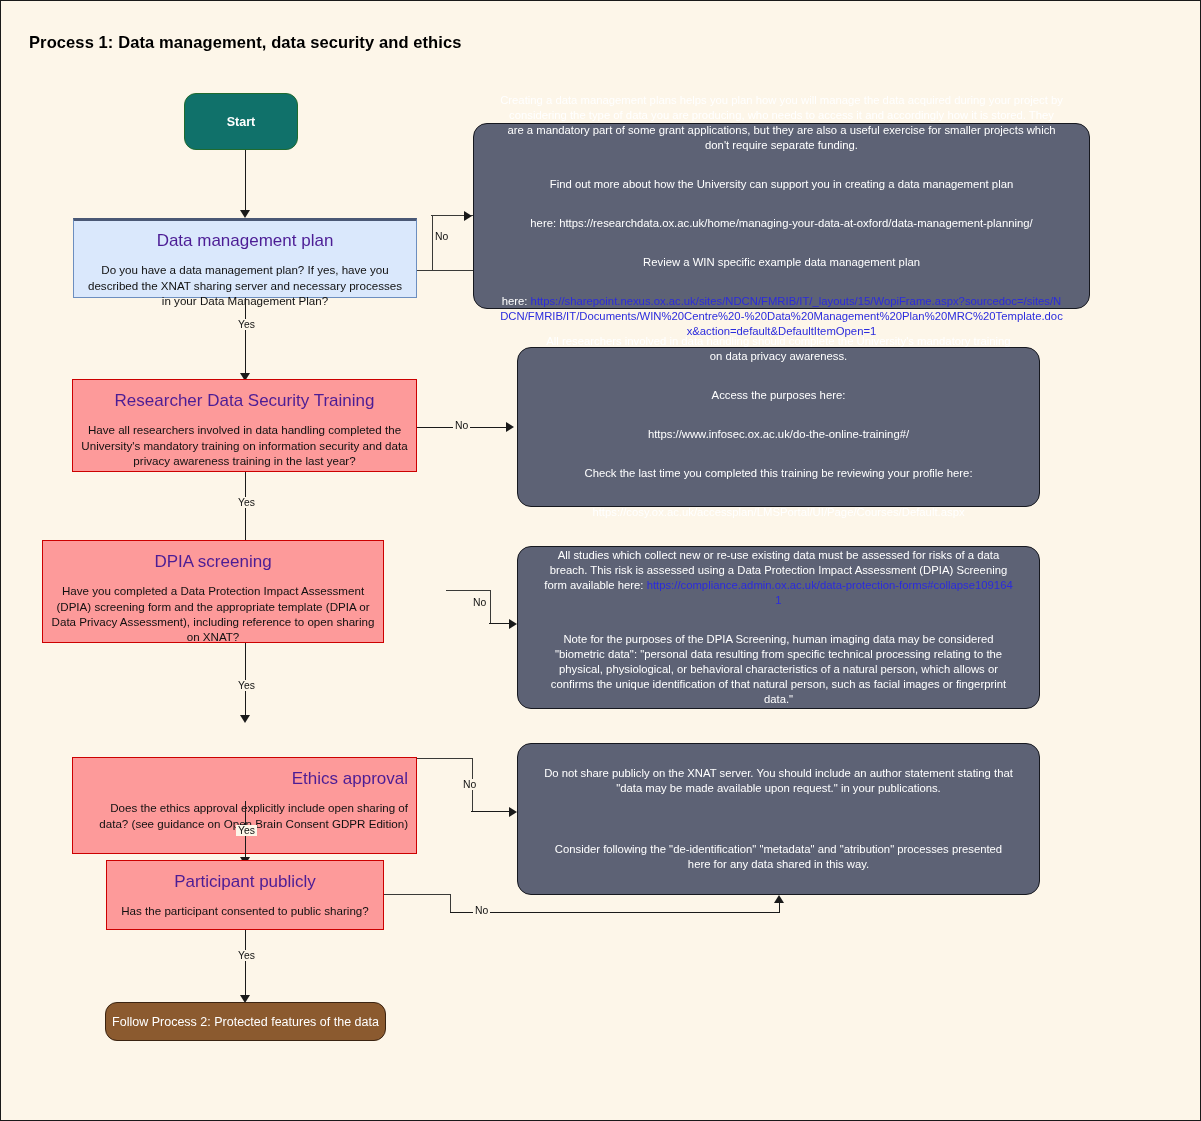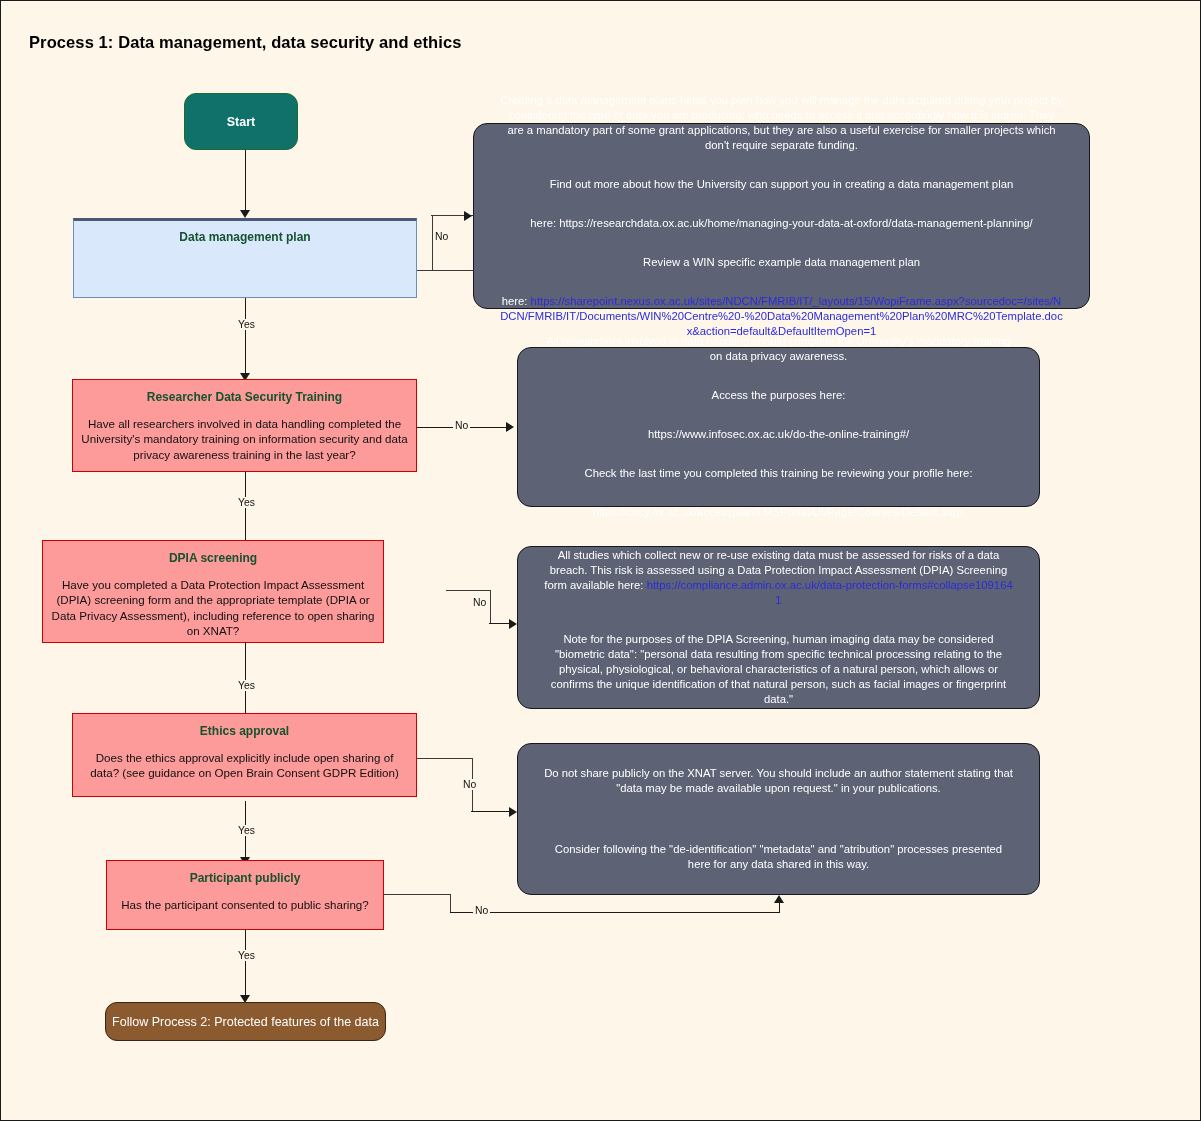--- a/index.html
+++ b/index.html
@@ -64,23 +64,23 @@
     border: 1.3px solid #cc0000;
     padding: 10px 8px 10px 8px;
   }
   .node-decision-blue {
     background: #dae8fc;
     border: 1.3px solid #6c8ebf;
     border-top: 3px solid #4a5875;
     padding: 9px 8px 10px 8px;
   }
   .node-title {
-    font-weight: bold;
-    font-size: 12px;
-    color: #14532d;
+    font-weight: normal;
+    font-size: 17px;
+    color: #4c1d95;
     line-height: 1.25;
     margin-bottom: 11px;
   }
   .node-body {
     font-size: 11.6px;
     color: #111111;
     line-height: 1.32;
   }
 
   
@@ -158,20 +158,21 @@
 
   <div class="node node-start" style="left:183px; top:92px; width:114px; height:57px;">
     <span>Start</span>
   </div>
 
   <div class="edge v edge-dark" style="left:243.5px; top:149px; height:62px;"></div>
   <div class="arrow-down" style="left:239px; top:209px;"></div>
 
   <div class="node node-decision-blue" style="left:72px; top:217px; width:344px; height:80px;">
     <div class="node-title">Data management plan</div>
+    <div class="node-body">Do you have a data management plan? If yes, have you described the XNAT sharing server and necessary processes in your Data Management Plan?</div>
   </div>
 
   <div class="edge h" style="left:416px; top:269px; width:76px;"></div>
   <div class="edge v" style="left:430.5px; top:215px; height:55px;"></div>
   <div class="edge h" style="left:430px; top:214px; width:43px;"></div>
   <div class="arrow-right" style="left:463px; top:210px;"></div>
   <div class="edge-label" style="left:432px; top:230px;">No</div>
 
   <div class="edge v edge-dark" style="left:243.5px; top:297px; height:78px;"></div>
   <div class="arrow-down" style="left:239px; top:372px;"></div>
@@ -224,21 +225,21 @@
   <div class="edge v edge-dark" style="left:243.5px; top:642px; height:76px;"></div>
   <div class="arrow-down" style="left:239px; top:714px;"></div>
   <div class="edge-label" style="left:235px; top:679px;">Yes</div>
 
   <div class="panel" style="left:516px; top:545px; width:523px; height:163px;">
     <p><span>All studies which collect new or re-use existing data must be assessed for risks of a data breach. This risk is assessed using a Data Protection Impact Assessment (DPIA) Screening form available here: </span><span class="link">https://compliance.admin.ox.ac.uk/data-protection-forms#collapse1091641</span></p>
     <div class="gap"></div>
     <p>Note for the purposes of the DPIA Screening, human imaging data may be considered "biometric data": "personal data resulting from specific technical processing relating to the physical, physiological, or behavioral characteristics of a natural person, which allows or confirms the unique identification of that natural person, such as facial images or fingerprint data."</p>
   </div>
 
-  <div class="node node-decision" style="left:71px; top:712px; width:345px; height:84px;">
+  <div class="node node-decision" style="left:71px; top:756px; width:345px; height:97px;text-align:right;">
     <div class="node-title">Ethics approval</div>
     <div class="node-body">Does the ethics approval explicitly include open sharing of data? (see guidance on Open Brain Consent GDPR Edition)</div>
   </div>
 
   <div class="edge h" style="left:416px; top:757px; width:56px;"></div>
   <div class="edge v" style="left:470.5px; top:757px; height:54px;"></div>
   <div class="edge h edge-dark" style="left:470px; top:810px; width:42px;"></div>
   <div class="arrow-right" style="left:508px; top:806px;"></div>
   <div class="edge-label" style="left:460px; top:778px;">No</div>
 

